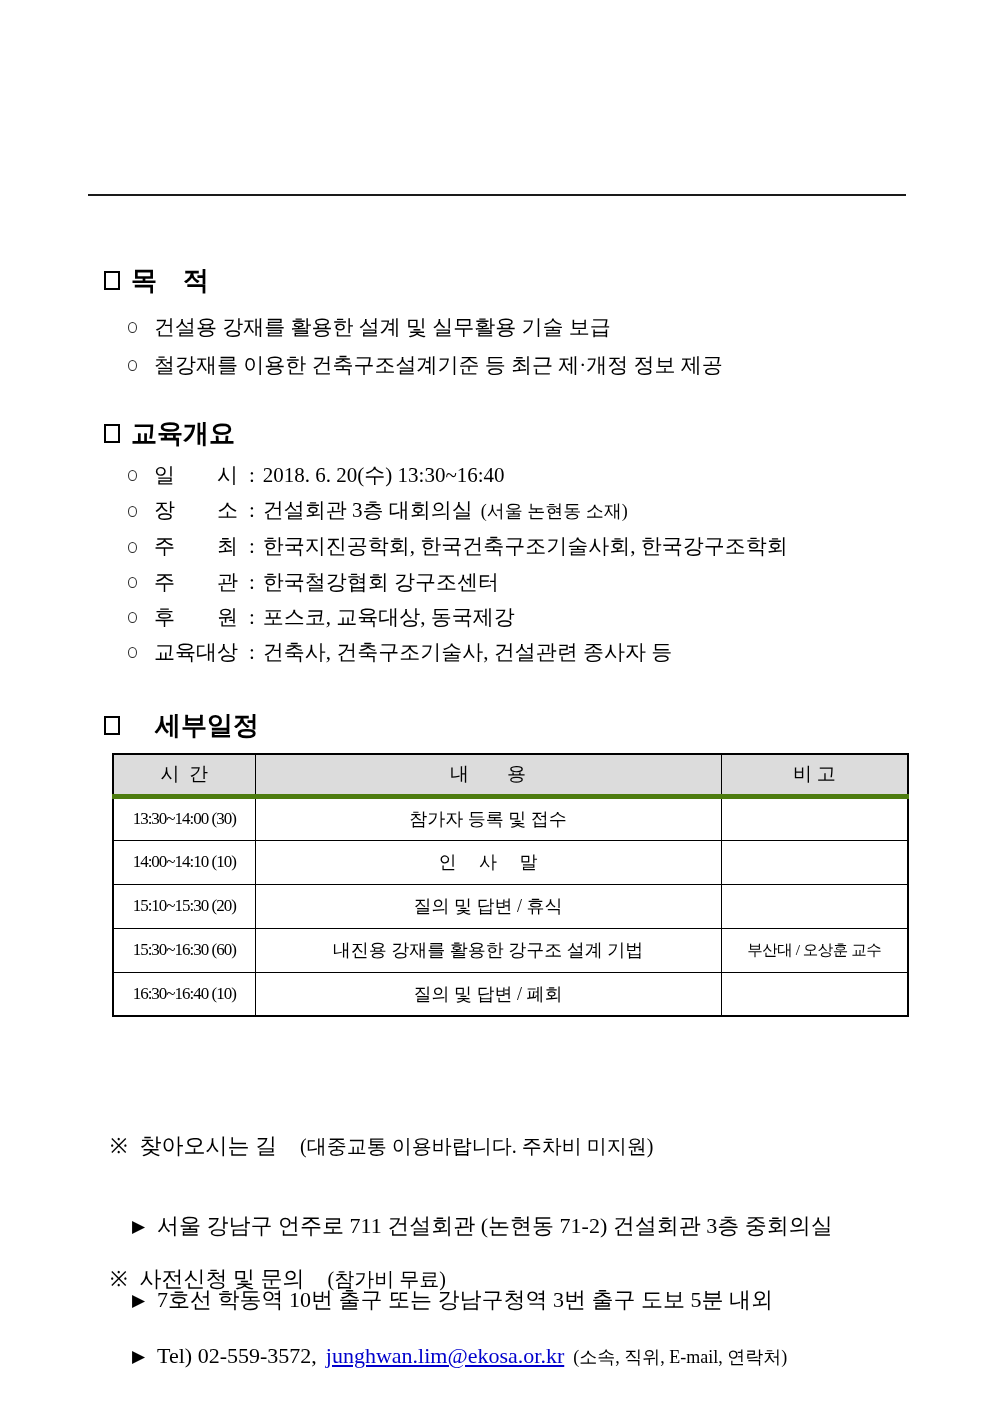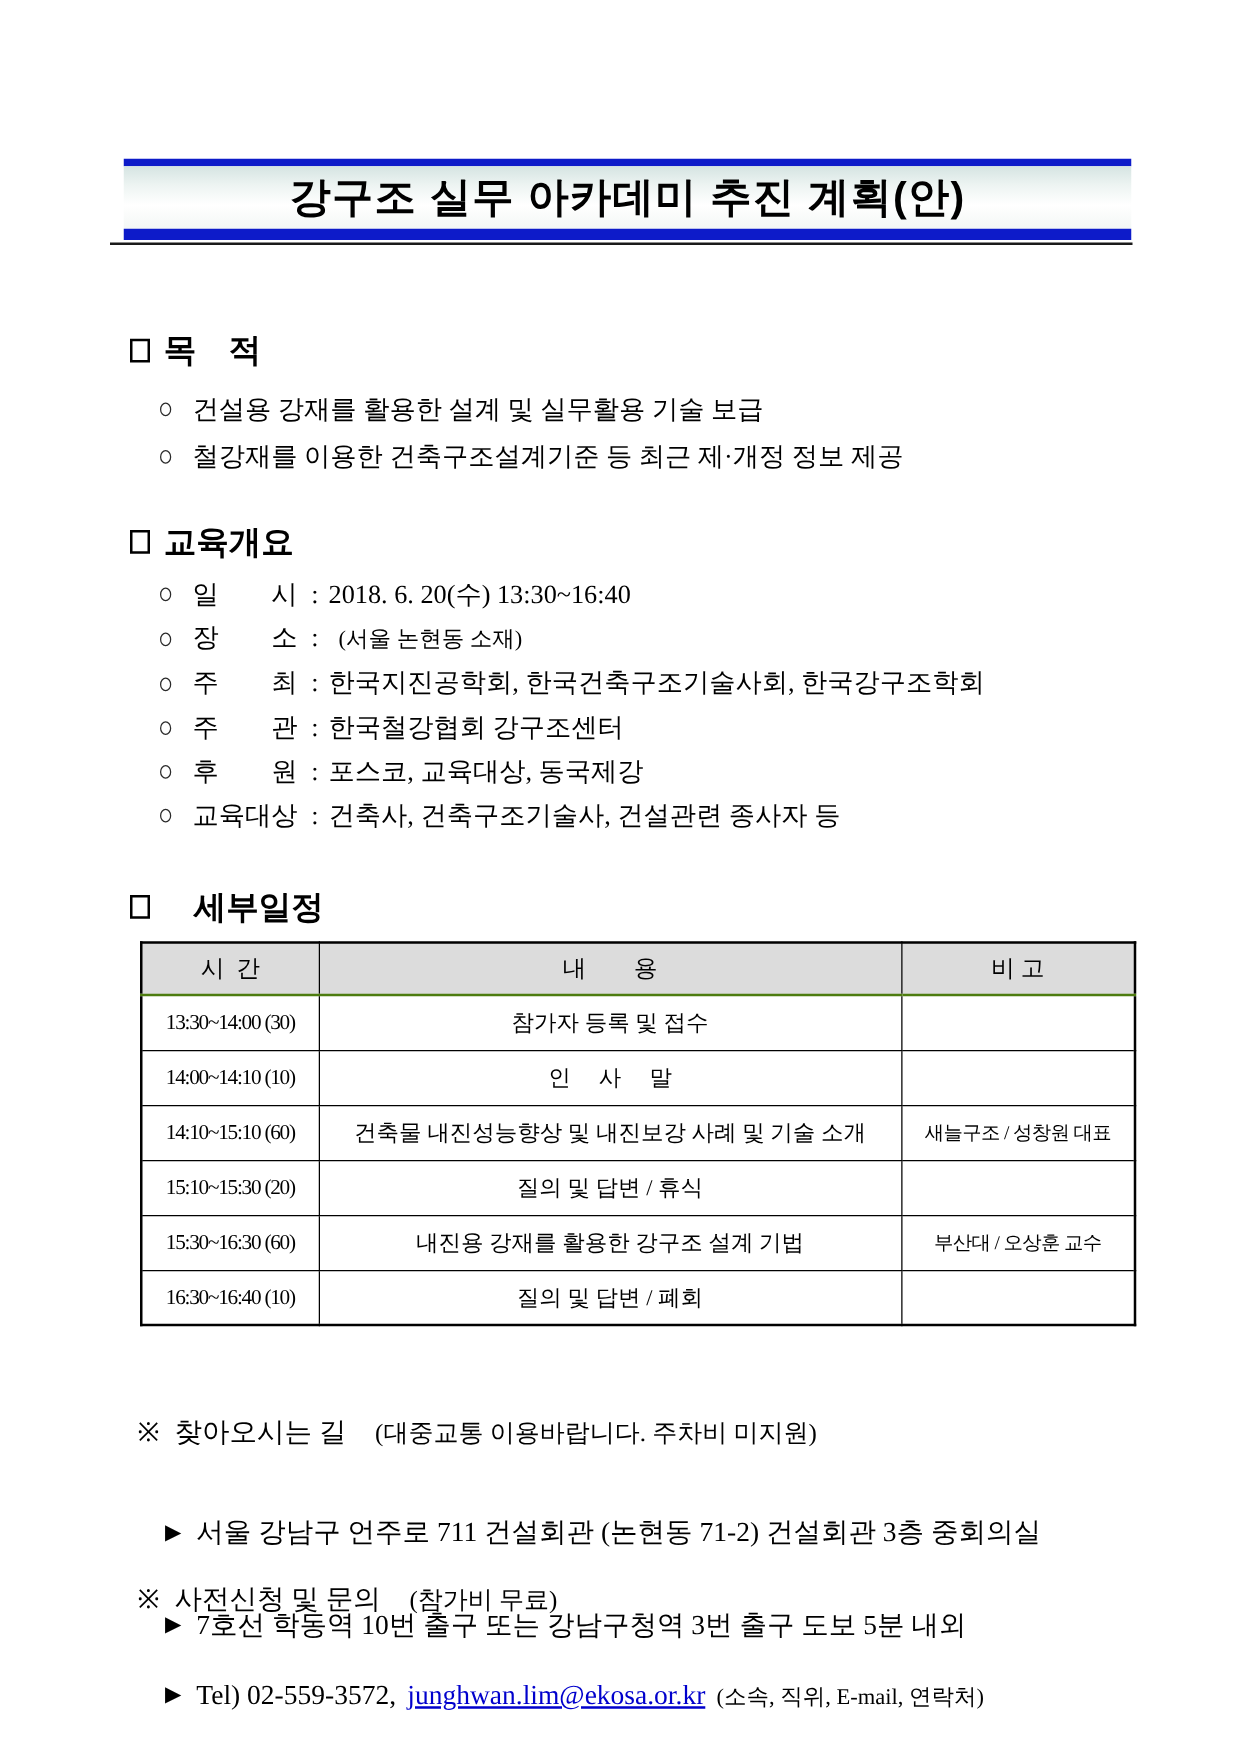--- a/index.html
+++ b/index.html
@@ -120,21 +120,21 @@
   .schedule-table col.c-note { width: 187px; }
   .schedule-table th, .schedule-table td {
     border: 1px solid #000;
     text-align: center;
     vertical-align: middle;
     padding: 0 4px;
     white-space: pre;
   }
   .schedule-table { border: 2px solid #000; }
   .schedule-table thead tr { height: 42px; background: var(--table-header-bg, #dcdcdc); }
-  .schedule-table thead th { font-weight: 400; font-size: 19px; border-bottom: 2px solid #4d7c0f; }
+  .schedule-table thead th { font-weight: 400; font-size: 19px; border-bottom: 5px solid #4d7c0f; }
   .schedule-table tbody tr { height: 44px; }
   .cell-time {
     font-size: 17px;
     letter-spacing: -1px;
   }
   .cell-note { font-size: 15.5px; letter-spacing: -0.5px; }
 
   
   .note-block { position: absolute; left: 110px; white-space: pre; }
   .note-heading {
@@ -155,27 +155,20 @@
     color: var(--link, #0000cc);
     text-decoration: underline;
   }
   .latin { letter-spacing: 0px; }
 </style>
 </head>
 <body>
 
 <div class="page">
 
-  <div class="banner">
-    <div class="banner-bar-top"></div>
-    <div class="banner-body">
-      <span class="banner-title">강구조 실무 아카데미 추진 계획(안)</span>
-    </div>
-    <div class="banner-bar-bottom"></div>
-  </div>
   <div class="banner-underline"></div>
 
   <div class="sec-heading" style="top:263px;">
     <span class="checkbox"></span>
     <span>목　적</span>
   </div>
   <div class="purpose-list">
     <div class="bullet-line">
       <span class="circle-bullet"></span>
       <span>건설용 강재를 활용한 설계 및 실무활용 기술 보급</span>
@@ -192,20 +185,21 @@
   </div>
   <div class="overview-list">
     <div class="bullet-line">
       <span class="circle-bullet"></span>
       <span class="ov-label">일　　시</span><span class="ov-colon">:</span>
       <span>2018. 6. 20(수) 13:30~16:40</span>
     </div>
     <div class="bullet-line">
       <span class="circle-bullet"></span>
       <span class="ov-label">장　　소</span><span class="ov-colon">:</span>
+      <span>건설회관 3층 대회의실</span>
       <span class="small-note" style="margin-left:8px;">(서울 논현동 소재)</span>
     </div>
     <div class="bullet-line">
       <span class="circle-bullet"></span>
       <span class="ov-label">주　　최</span><span class="ov-colon">:</span>
       <span>한국지진공학회, 한국건축구조기술사회, 한국강구조학회</span>
     </div>
     <div class="bullet-line">
       <span class="circle-bullet"></span>
       <span class="ov-label">주　　관</span><span class="ov-colon">:</span>
@@ -246,25 +240,20 @@
         <td class="cell-time">13:30~14:00 (30)</td>
         <td>참가자 등록 및 접수</td>
         <td class="cell-note"></td>
       </tr>
       <tr>
         <td class="cell-time">14:00~14:10 (10)</td>
         <td>인　 사　 말</td>
         <td class="cell-note"></td>
       </tr>
       <tr>
-        <td class="cell-time">14:10~15:10 (60)</td>
-        <td>건축물 내진성능향상 및 내진보강 사례 및 기술 소개</td>
-        <td class="cell-note">새늘구조 / 성창원 대표</td>
-      </tr>
-      <tr>
         <td class="cell-time">15:10~15:30 (20)</td>
         <td>질의 및 답변 / 휴식</td>
         <td class="cell-note"></td>
       </tr>
       <tr>
         <td class="cell-time">15:30~16:30 (60)</td>
         <td>내진용 강재를 활용한 강구조 설계 기법</td>
         <td class="cell-note">부산대 / 오상훈 교수</td>
       </tr>
       <tr>

